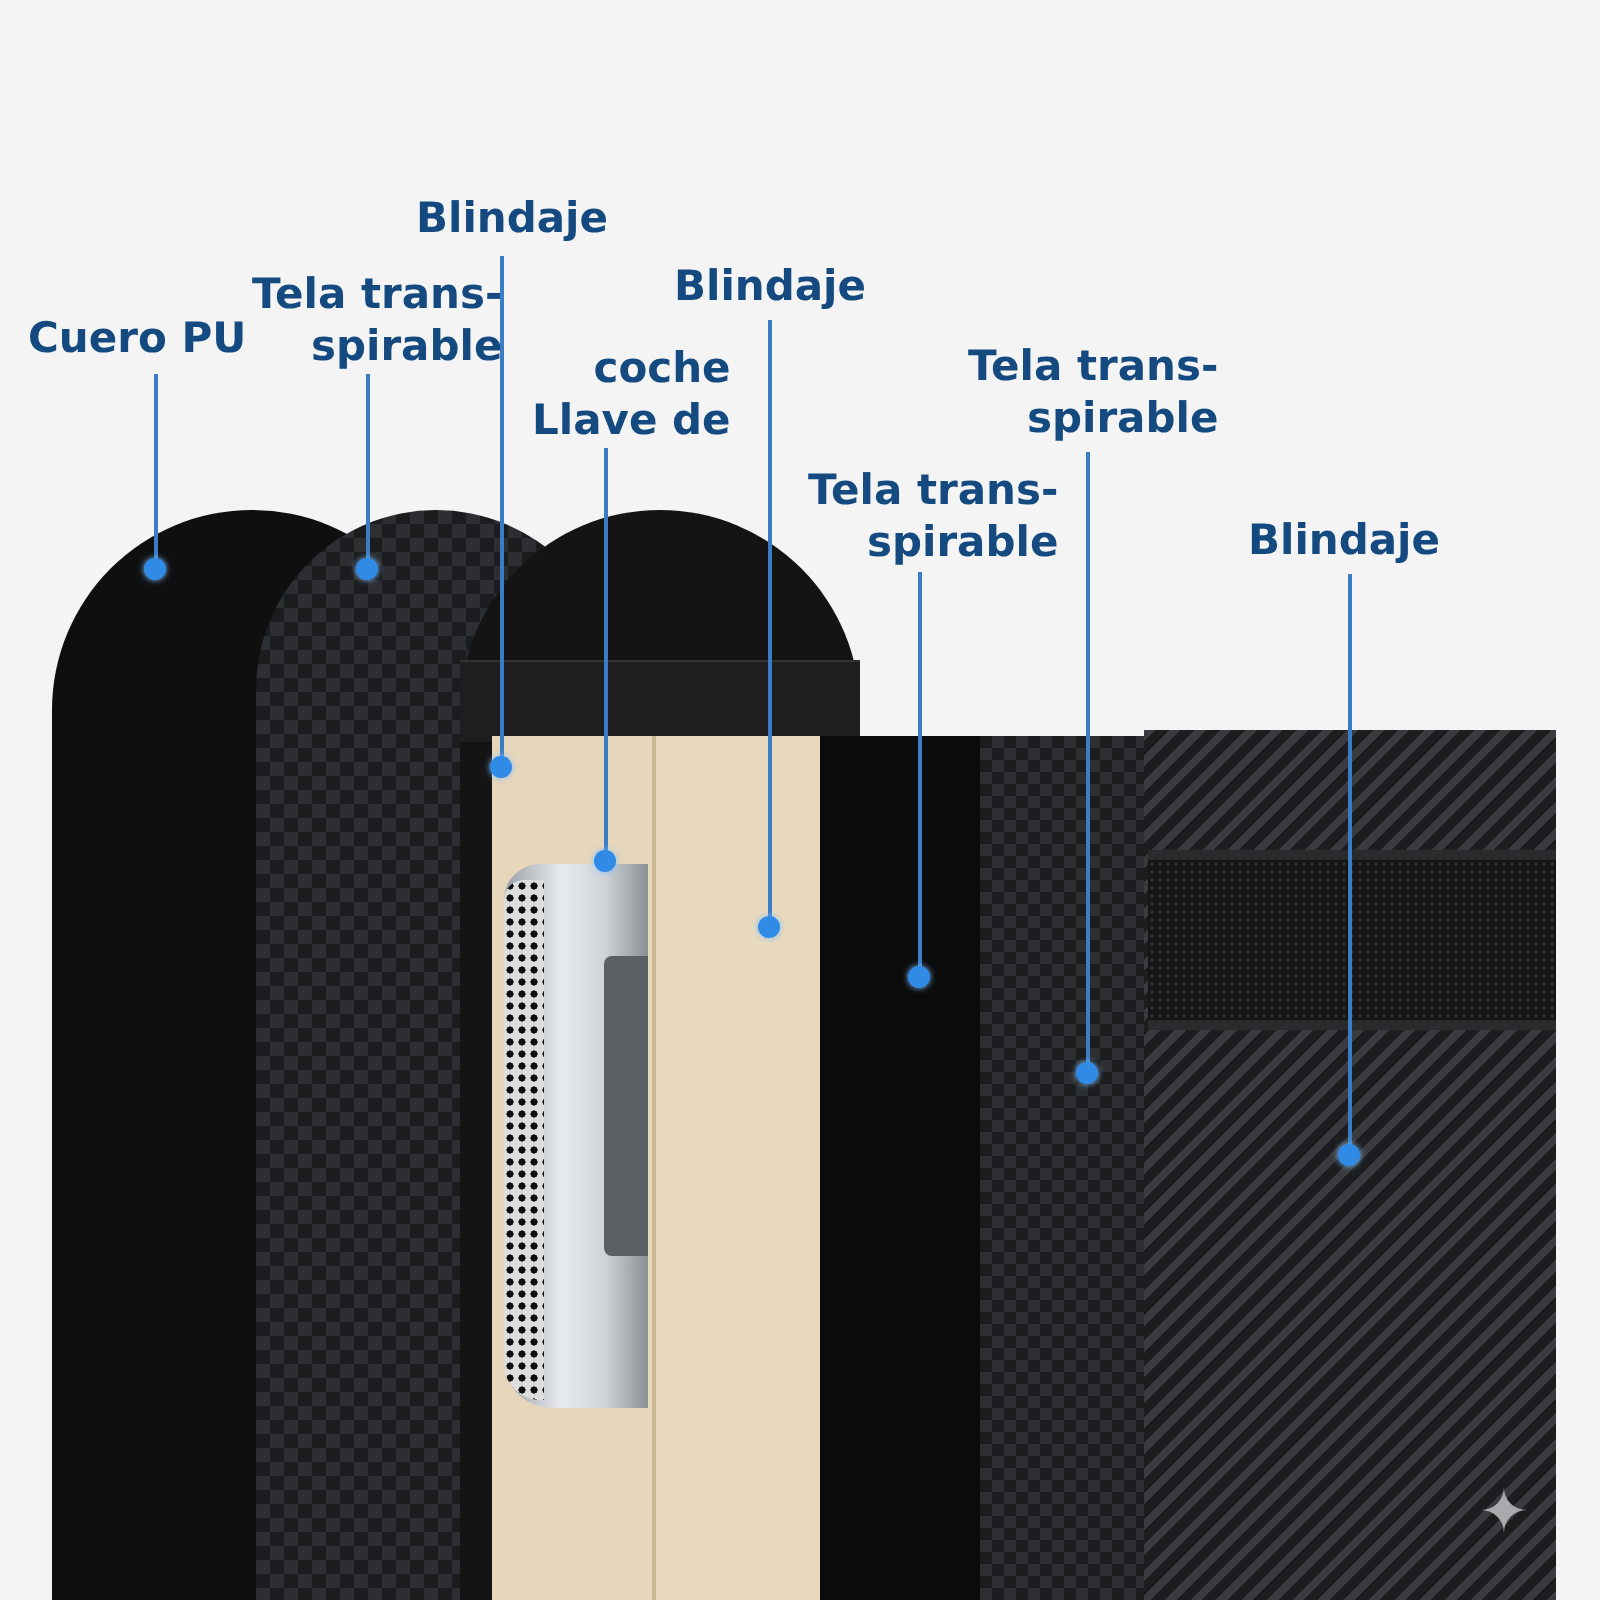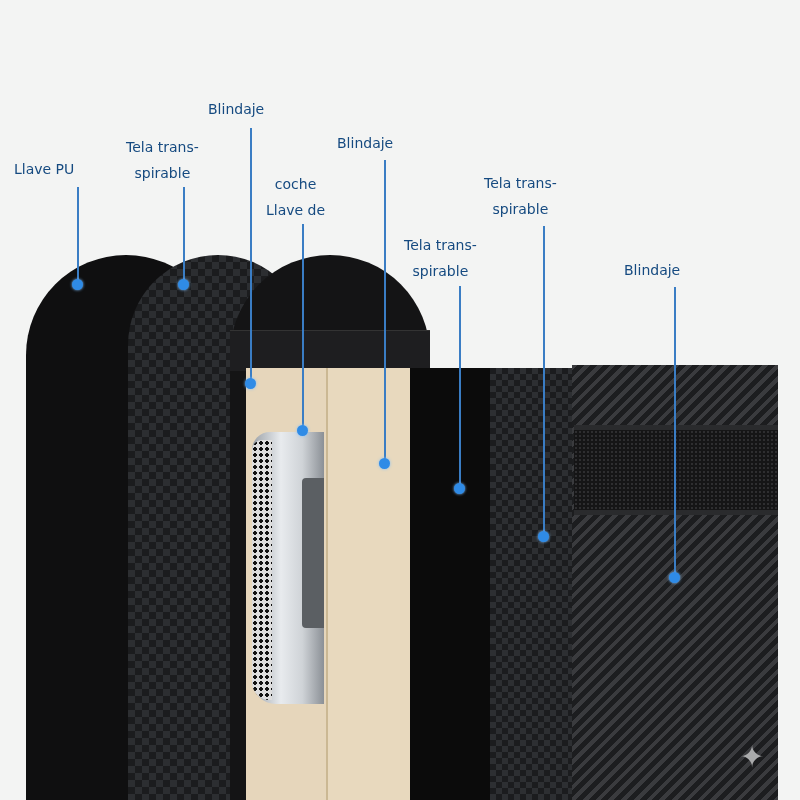--- a/index.html
+++ b/index.html
@@ -1,17 +1,17 @@
 <!DOCTYPE html>
 <html><head>
 <meta charset="utf-8">
 <style>
   html, body { margin:0; padding:0; }
   body { width:800px; height:800px; background:#f3f4f3; position:relative; overflow:hidden; font-family:"DejaVu Sans", sans-serif; }
-  .label { position:absolute; color:#154a80; font-weight:normal; font-size:14px; line-height:26px; text-align:center; white-space:nowrap; }
+  .label { position:absolute; color:#154a80; font-weight:bold; font-size:21px; line-height:26px; text-align:right; white-space:nowrap; }
   .line { position:absolute; width:2px; background:#3a7dc4; }
   .dot { position:absolute; width:11px; height:11px; border-radius:50%; background:#2f8be6; box-shadow:0 0 3px #7fbfff; }
   .panel { position:absolute; }
   .p1 { left:26px; top:255px; width:200px; height:560px; background:#0f0f10; border-radius:100px 100px 0 0; }
   .p2 { left:128px; top:255px; width:180px; height:560px; border-radius:100px 100px 0 0;
         background-color:#1b1c1e;
         background-image:
           linear-gradient(45deg, #2c2e31 25%, transparent 25%, transparent 75%, #2c2e31 75%),
           linear-gradient(45deg, #2c2e31 25%, transparent 25%, transparent 75%, #2c2e31 75%);
         background-size:14px 14px; background-position:0 0, 7px 7px; }
@@ -48,21 +48,21 @@
 <div class="panel key"></div>
 <div class="panel keygrill"></div>
 <div class="panel keyscreen"></div>
 <div class="panel beige2"></div>
 <div class="panel black4"></div>
 <div class="panel p5"></div>
 <div class="panel p6"></div>
 <div class="panel velcro"></div>
 
 <div class="label" style="left:14px;top:156px;">
-  <div>Llave PU</div>
+  <div>Cuero PU</div>
 </div>
 <div class="line" style="left:77px;top:187px;height:96px;"></div>
 <div class="dot" style="left:72px;top:279px;"></div>
 
 <div class="label" style="left:126px;top:134px;">
   <div>Tela trans-</div>
   <div>spirable</div>
 </div>
 <div class="line" style="left:183px;top:187px;height:96px;"></div>
 <div class="dot" style="left:178px;top:279px;"></div>

